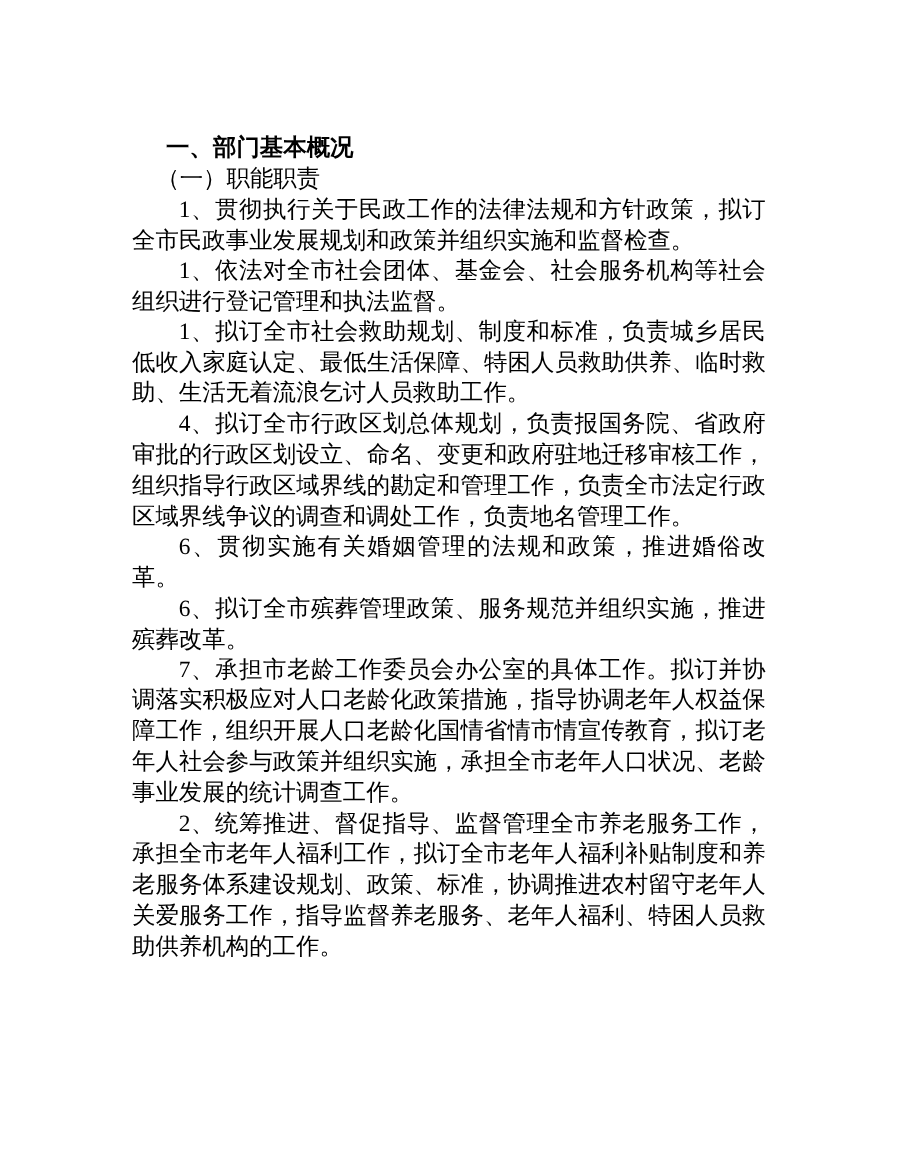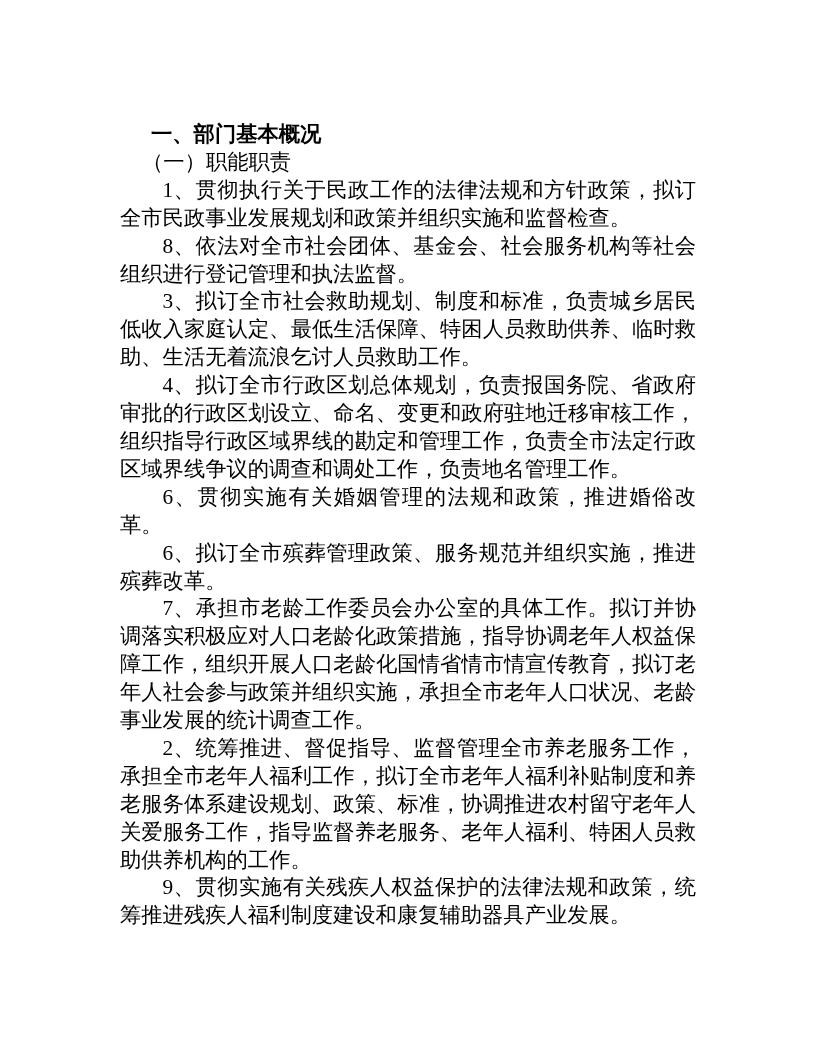--- a/index.html
+++ b/index.html
@@ -45,22 +45,21 @@
   }
 </style>
 </head>
 <body>
 
 <div class="page">
   <div class="doc-body">
     <div class="heading">一、部门基本概况</div>
     <div class="heading-sub">（一）职能职责</div>
     <p class="body-par">1、贯彻执行关于民政工作的法律法规和方针政策，拟订全市民政事业发展规划和政策并组织实施和监督检查。</p>
-    <p class="body-par">8、依法对全市社会团体、基金会、社会服务机构等社会组织进行登记管理和执法监督。</p>
-    <p class="body-par">3、拟订全市社会救助规划、制度和标准，负责城乡居民低收入家庭认定、最低生活保障、特困人员救助供养、临时救助、生活无着流浪乞讨人员救助工作。</p>
+    <p class="body-par">1、依法对全市社会团体、基金会、社会服务机构等社会组织进行登记管理和执法监督。</p>
+    <p class="body-par">1、拟订全市社会救助规划、制度和标准，负责城乡居民低收入家庭认定、最低生活保障、特困人员救助供养、临时救助、生活无着流浪乞讨人员救助工作。</p>
     <p class="body-par">4、拟订全市行政区划总体规划，负责报国务院、省政府审批的行政区划设立、命名、变更和政府驻地迁移审核工作，组织指导行政区域界线的勘定和管理工作，负责全市法定行政区域界线争议的调查和调处工作，负责地名管理工作。</p>
     <p class="body-par">6、贯彻实施有关婚姻管理的法规和政策，推进婚俗改革。</p>
     <p class="body-par">6、拟订全市殡葬管理政策、服务规范并组织实施，推进殡葬改革。</p>
     <p class="body-par">7、承担市老龄工作委员会办公室的具体工作。拟订并协调落实积极应对人口老龄化政策措施，指导协调老年人权益保障工作，组织开展人口老龄化国情省情市情宣传教育，拟订老年人社会参与政策并组织实施，承担全市老年人口状况、老龄事业发展的统计调查工作。</p>
     <p class="body-par">2、统筹推进、督促指导、监督管理全市养老服务工作，承担全市老年人福利工作，拟订全市老年人福利补贴制度和养老服务体系建设规划、政策、标准，协调推进农村留守老年人关爱服务工作，指导监督养老服务、老年人福利、特困人员救助供养机构的工作。</p>
-    <p class="body-par">9、贯彻实施有关残疾人权益保护的法律法规和政策，统筹推进残疾人福利制度建设和康复辅助器具产业发展。</p>
   </div>
 </div>
 
 </body></html>

